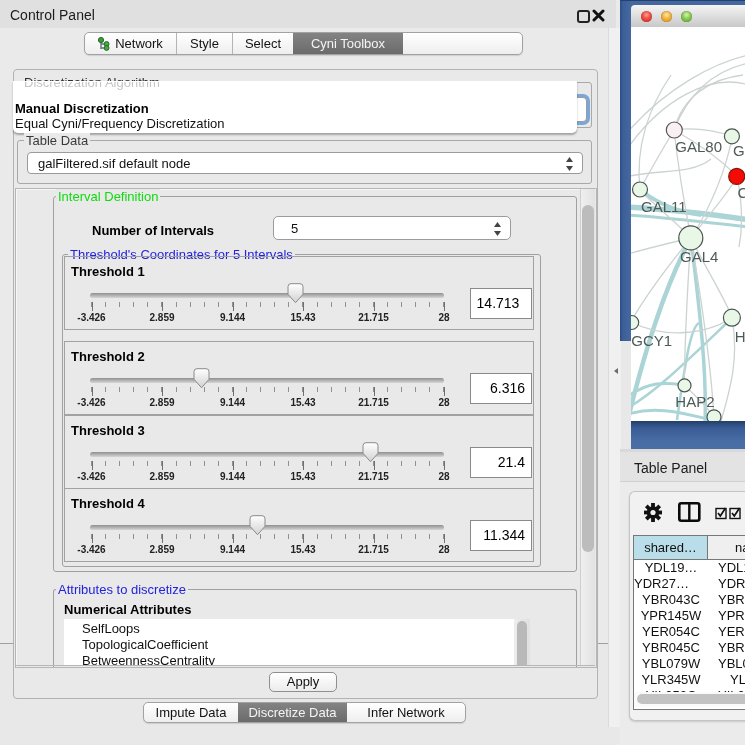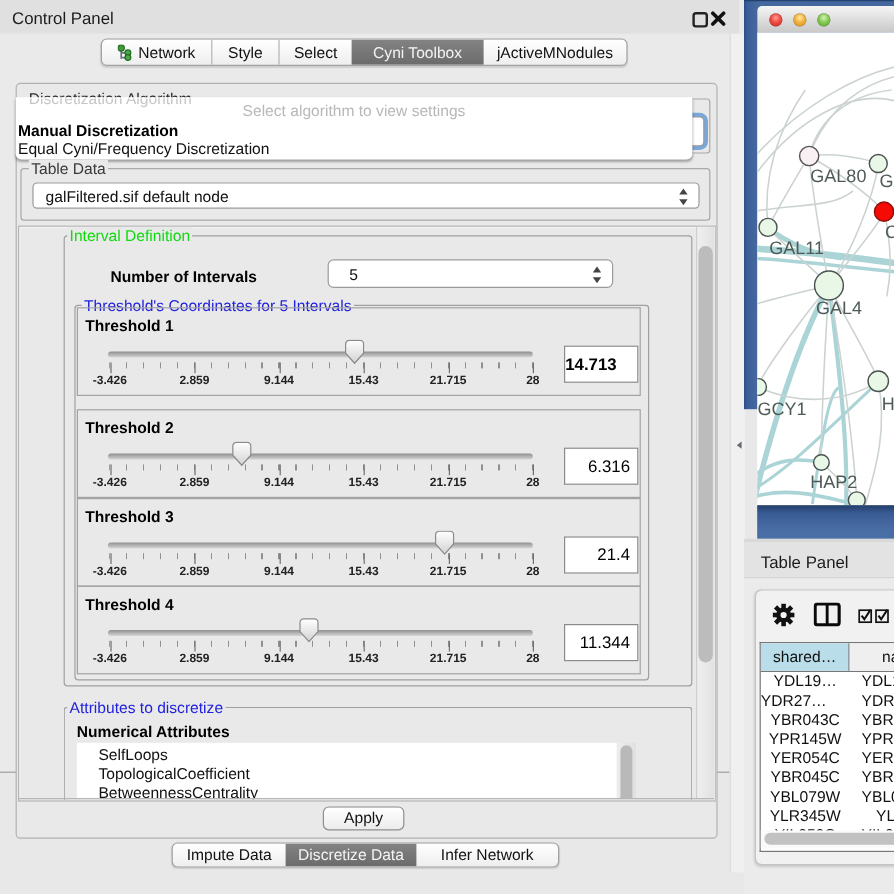--- a/index.html
+++ b/index.html
@@ -29,33 +29,31 @@
         <path d="M3 4 V12 M3 7 H7 M3 11 H7" stroke="#6a7280" stroke-width="1.4" fill="none"></path>
         <circle cx="3" cy="3" r="2.6" fill="#3f9a3f" stroke="#1e6e1e"></circle>
         <circle cx="8.6" cy="7" r="2.4" fill="#4aa84a" stroke="#1e6e1e"></circle>
         <circle cx="8.6" cy="11" r="2.4" fill="#4aa84a" stroke="#1e6e1e"></circle>
       </svg>
       Network
     </div>
     <div style="width:55px;display:flex;align-items:center;justify-content:center;border-right:1px solid #b4b4b4;">Style</div>
     <div style="width:60px;display:flex;align-items:center;justify-content:center;">Select</div>
     <div style="width:110px;display:flex;align-items:center;justify-content:center;background:linear-gradient(#838383,#6b6b6b);color:#f4f4f4;">Cyni Toolbox</div>
-    <div style="flex:1;display:flex;align-items:center;justify-content:center;">jActiveMNodules</div>
   </div>
 
   <div class="abs" style="left:13px;top:69px;width:583px;height:628px;background:#e9e9e9;border:1px solid #b2b2b2;border-radius:4px;"></div>
 
   <div class="gbox" style="left:17px;top:82px;width:573px;height:44px;"></div>
   <div class="abs" style="left:24px;top:75px;font-size:13px;color:#2d2d2d;">Discretization Algorithm</div>
 
   <div class="abs" style="left:27px;top:97px;width:558px;height:23px;background:#fff;border:1px solid #9b9b9b;border-radius:4px;box-shadow:0 0 0 3px rgba(100,155,213,0.85);"></div>
 
   <div class="abs" style="left:13px;top:81px;width:564px;height:52px;background:#ffffff;border-radius:0 0 5px 5px;box-shadow:0 2px 2px rgba(0,0,0,0.3);"></div>
   <div class="abs" style="left:24px;top:75px;font-size:13px;color:#c6c6c6;clip-path:inset(7px 0 0 0);">Discretization Algorithm</div>
-  <div class="abs" style="left:13px;top:85px;width:564px;text-align:center;font-size:13px;color:#b8b8b8;">Select algorithm to view settings</div>
   <div class="abs" style="left:15px;top:101px;font-size:13px;font-weight:bold;color:#000;">Manual Discretization</div>
   <div class="abs" style="left:15px;top:116px;font-size:13px;color:#111;">Equal Cyni/Frequency Discretization</div>
 
   <div class="gbox" style="left:17px;top:140px;width:573px;height:42px;"></div>
   <div class="abs grouptitle" style="left:24px;top:133px;">Table Data</div>
   <div class="abs" style="left:27px;top:152px;width:556px;height:22px;background:#fff;border:1px solid #9b9b9b;border-radius:4px;font-size:13px;color:#111;line-height:22px;padding-left:10px;box-sizing:border-box;">galFiltered.sif default node
     <svg class="abs" style="right:8px;top:3px;" width="9" height="16" viewBox="0 0 9 16">
       <path d="M4.5 1 L8 6 H1 Z" fill="#444"></path>
         <path d="M4.5 15 L1 10 H8 Z" fill="#444"></path>
     </svg>
@@ -98,21 +96,21 @@
   <div class="abs" style="left:354.0px;top:55px;width:50px;text-align:center;font-size:10px;font-weight:bold;color:#222;">28</div>
   <svg class="abs" style="left:222.0px;top:26px;" width="17" height="21" viewBox="0 0 17 21">
     <defs>
           <linearGradient id="th1" x1="0" y1="0" x2="0" y2="1">
             <stop offset="0" stop-color="#ffffff"></stop>
             <stop offset="1" stop-color="#d2d2d2"></stop>
           </linearGradient>
         </defs>
     <path d="M4 0.7 h9 a3 3 0 0 1 3 3 v7.6 l-7.5 8.4 l-7.5 -8.4 v-7.6 a3 3 0 0 1 3 -3 z" fill="url(#th1)" stroke="#8a8a8a" stroke-width="1"></path>
   </svg>
-  <div class="abs" style="left:405px;top:31px;width:54px;height:29px;background:#fff;border:1px solid #8a8a8a;font-size:14px;color:#000;text-align:left;line-height:29px;padding-right:6px;font-weight:bold;">14.713</div>
+  <div class="abs" style="left:405px;top:31px;width:54px;height:29px;background:#fff;border:1px solid #8a8a8a;font-size:14px;color:#000;text-align:center;line-height:29px;padding-right:6px;">14.713</div>
 </div>
 <div class="abs" style="left:64px;top:341px;width:468px;height:72px;border:1px solid #a2a2a2;">
   <div class="abs" style="left:6px;top:7px;font-size:13px;font-weight:bold;color:#000;">Threshold 2</div>
   <div class="abs" style="left:25px;top:36px;width:354px;height:5px;border-radius:3px;background:linear-gradient(#8f8f8f,#d6d6d6);"></div>
   <div class="abs" style="left:26px;top:45px;width:354px;height:5px;background:repeating-linear-gradient(90deg,#909090 0,#909090 1px,transparent 1px,transparent 14.1px);"></div>
   <div class="abs" style="left:26.5px;top:45px;width:1px;height:9px;background:#707070;"></div>
   <div class="abs" style="left:1.5px;top:55px;width:50px;text-align:center;font-size:10px;font-weight:bold;color:#222;">-3.426</div>
   <div class="abs" style="left:97.0px;top:45px;width:1px;height:9px;background:#707070;"></div>
   <div class="abs" style="left:72.0px;top:55px;width:50px;text-align:center;font-size:10px;font-weight:bold;color:#222;">2.859</div>
   <div class="abs" style="left:167.5px;top:45px;width:1px;height:9px;background:#707070;"></div>

